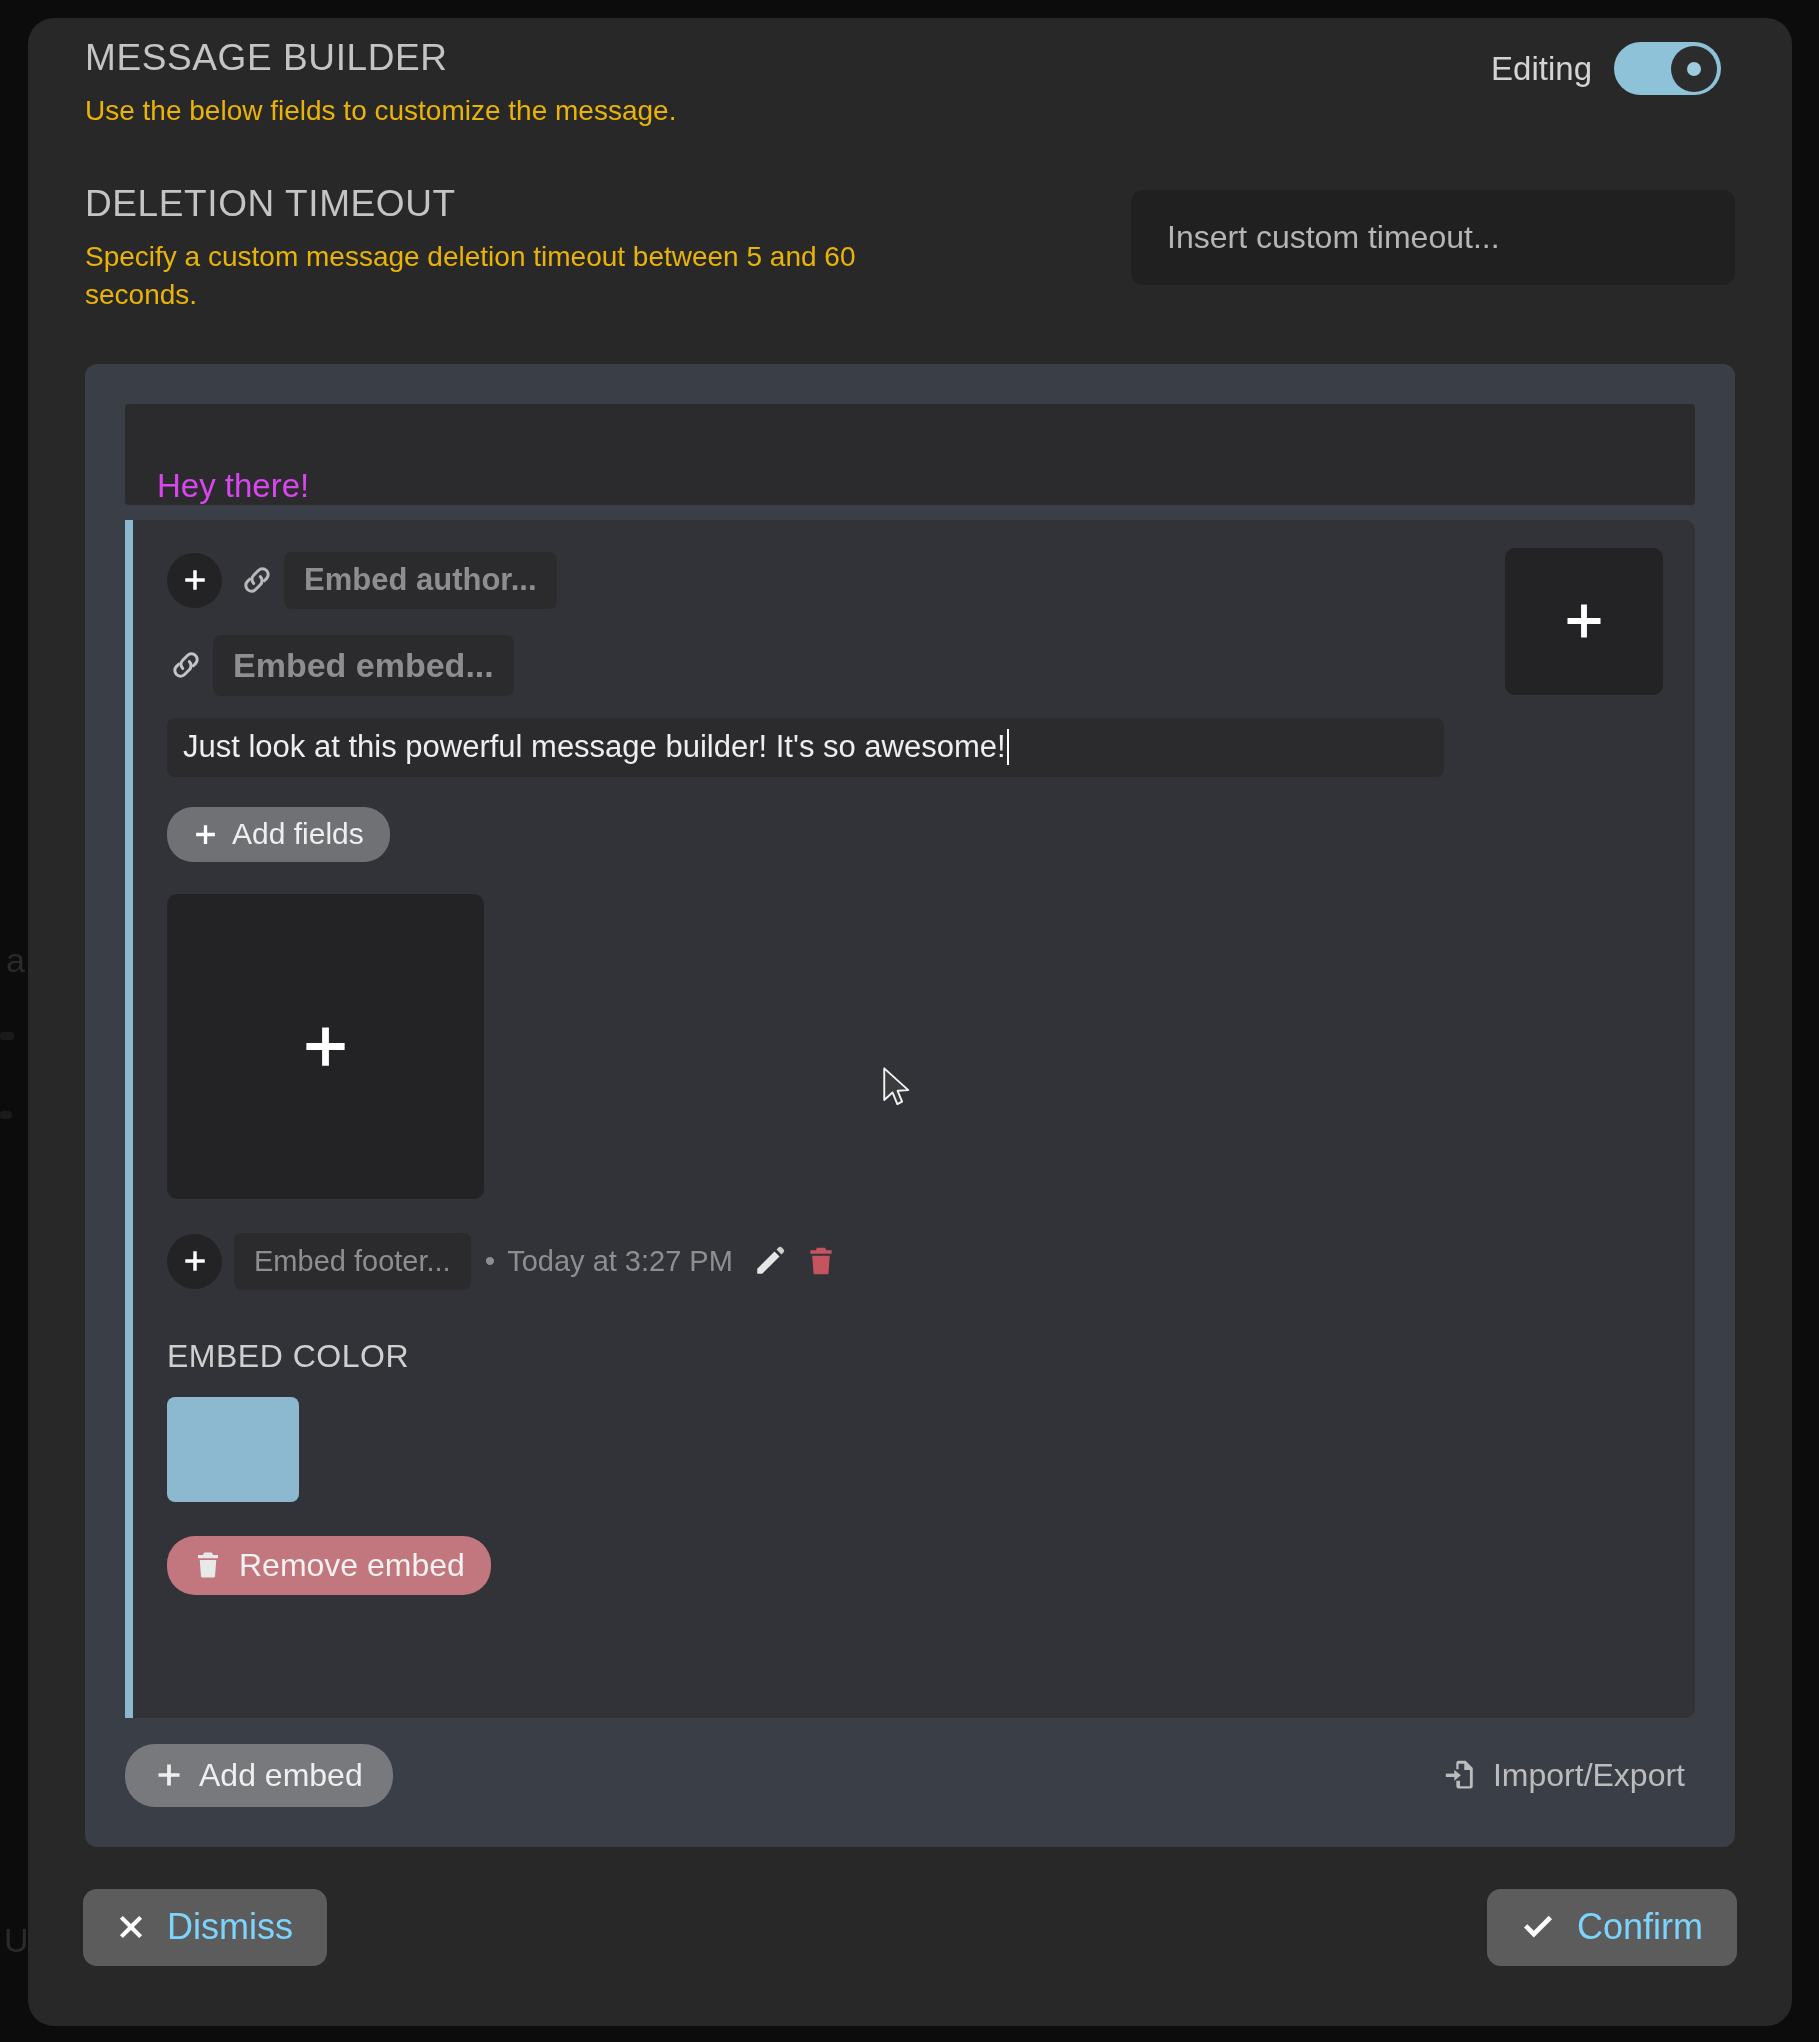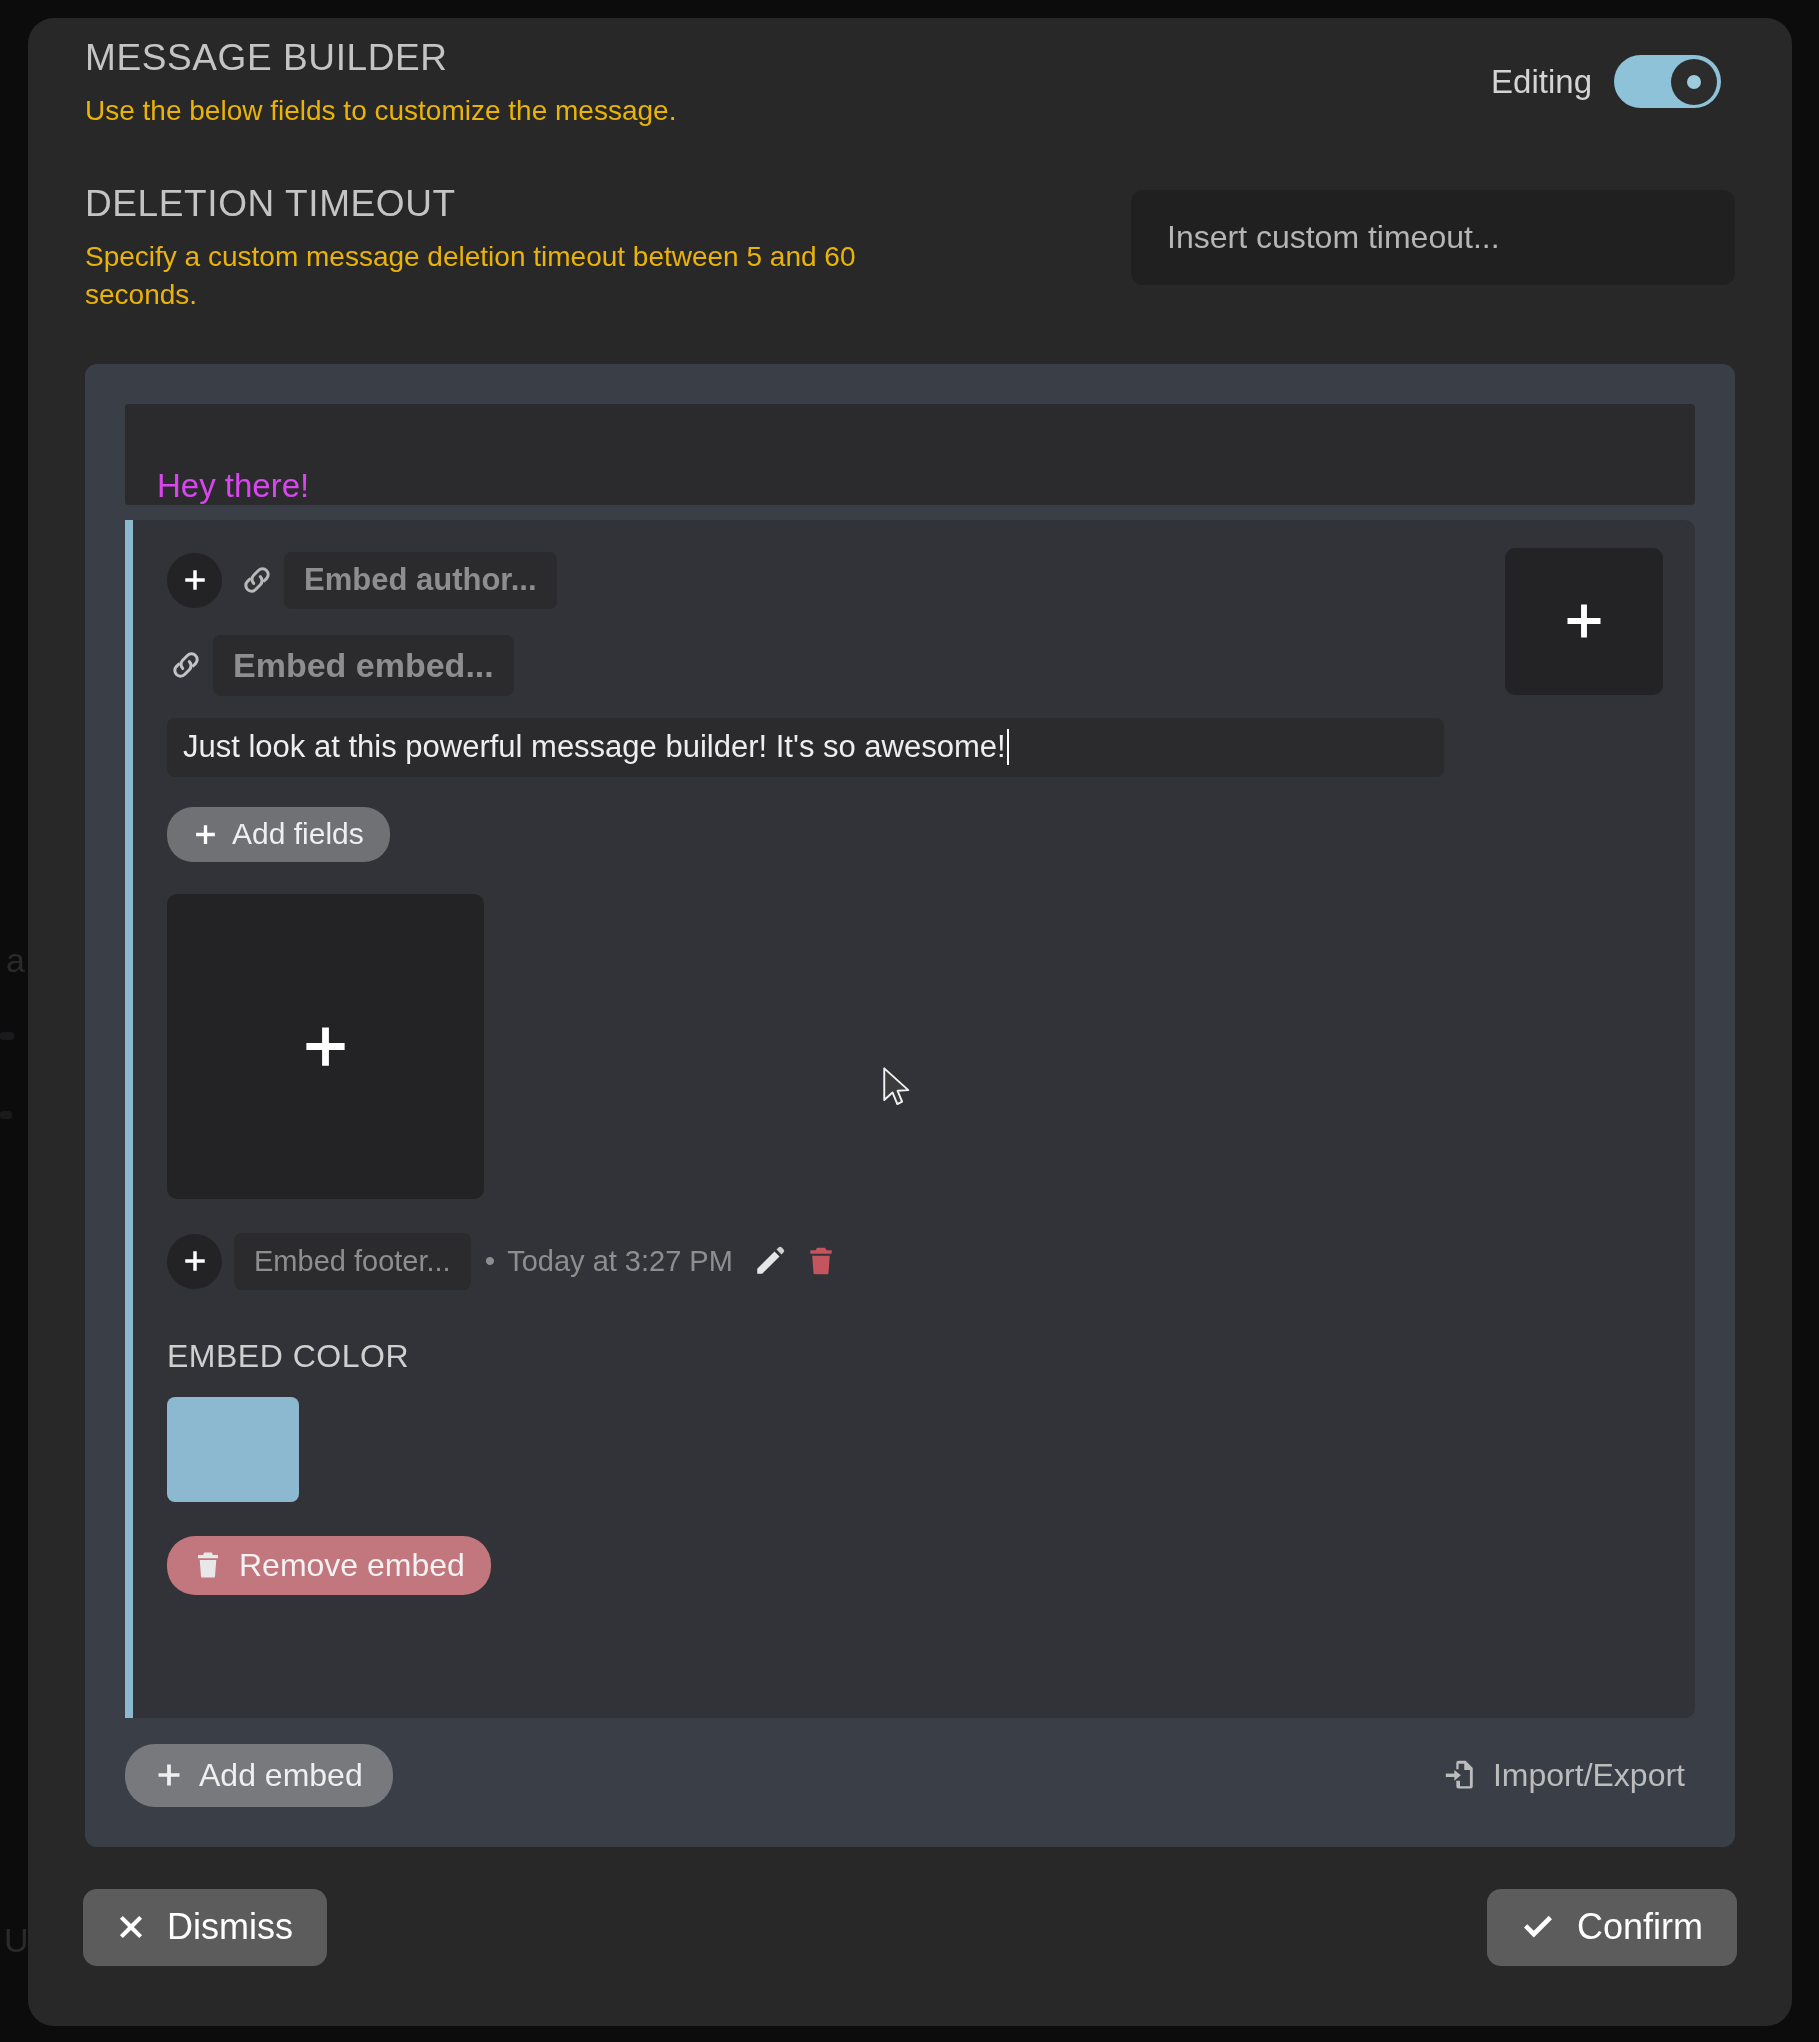--- a/index.html
+++ b/index.html
@@ -64,21 +64,21 @@
     color: #eab308;
     line-height: 1.35;
     margin-top: 13px;
     max-width: 1020px;
   }
 
   .editing-wrap {
     display: flex;
     align-items: center;
     gap: 22px;
-    margin-top: 17px;
+    margin-top: 4px;
     margin-right: 14px;
   }
   .editing-label {
     font-size: 33px;
     color: #d4d4d4;
   }
   .toggle {
     width: 107px;
     height: 53px;
     border-radius: 27px;
@@ -328,21 +328,21 @@
     margin-top: 42px;
   }
   .btn-flat {
     background: #5c5c5c;
     border-radius: 14px;
     height: 77px;
     display: inline-flex;
     align-items: center;
     gap: 22px;
     padding: 0 34px;
-    color: #ffffff;
+    color: #7dd3fc;
     font-size: 36px;
   }
   .btn-flat svg { width: 28px; height: 28px; }
   .btn-confirm svg { width: 34px; height: 28px; }
 
   
   .cursor {
     position: absolute;
     left: 881px;
     top: 1067px;

